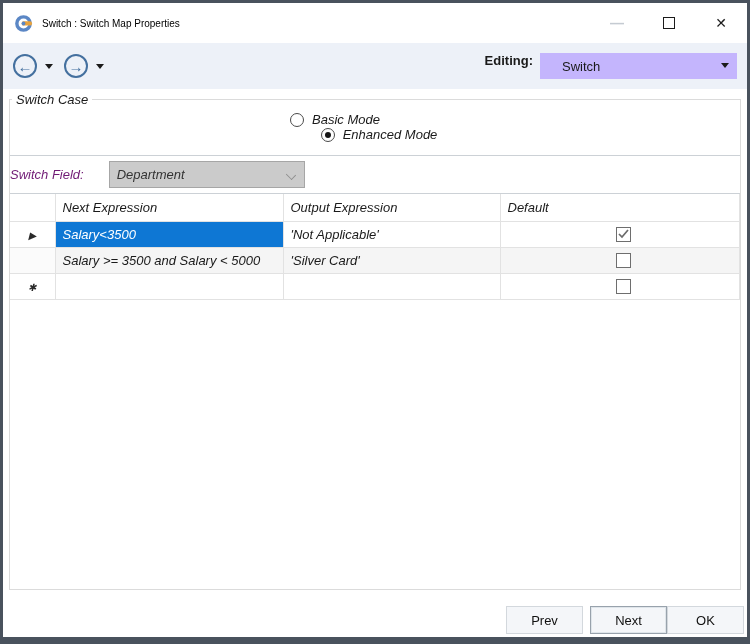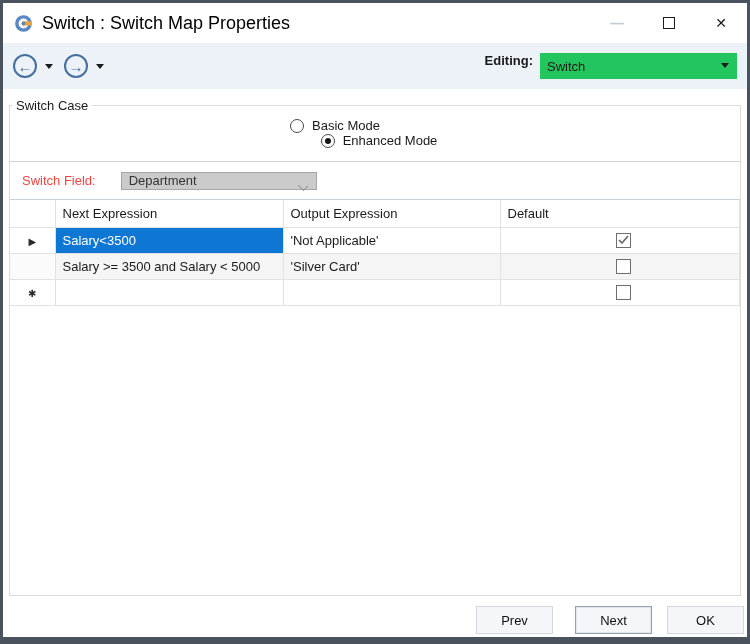--- a/index.html
+++ b/index.html
@@ -8,57 +8,57 @@
 
   .dialog {
     width:750px; height:644px;
     border:3px solid #49525d; border-bottom-width:7px;
     display:flex; flex-direction:column; background:#fff;
   }
 
   
   .titlebar { flex:0 0 40px; display:flex; align-items:center; padding-left:11px; background:#fff; }
   .app-icon { width:19px; height:19px; flex:0 0 auto; }
-  .title-text { margin-left:9px; font-size:18px; color:#000; }
+  .title-text { margin-left:9px; font-size:10px; color:#000; }
   .win-controls { margin-left:auto; display:flex; height:100%; }
   .win-btn { width:52px; display:flex; align-items:center; justify-content:center; font-size:14px; color:#1b1b1b; cursor:default; }
   .win-btn.min { color:#c5cbd2; font-weight:bold; }
   .max-box { width:12px; height:12px; border:1px solid #1b1b1b; display:block; }
 
   
   .toolbar { flex:0 0 46px; background:#edf1f8; display:flex; align-items:center; padding:0 10px; }
   .nav-btn { width:24px; height:24px; border:2px solid #44709f; border-radius:50%; color:#44709f;
              display:flex; align-items:center; justify-content:center; font-size:15px; font-weight:bold;
              background:transparent; line-height:1; }
   .caret { width:0; height:0; border-left:4px solid transparent; border-right:4px solid transparent;
            border-top:5px solid #1b1b1b; margin:0 11px 0 8px; }
   .editing { margin-left:auto; display:flex; align-items:flex-start; }
   .editing-label { font-weight:bold; margin-right:7px; }
-  .editing-combo { width:197px; height:26px; background:#22c55e; display:flex; align-items:center;
-                   padding-left:7px; position:relative; }
+  .editing-combo { width:197px; height:26px; background:#c4b5fd; display:flex; align-items:center;
+                   padding-left:22px; position:relative; }
   .combo-caret { position:absolute; right:8px; top:10px; width:0; height:0;
                  border-left:4px solid transparent; border-right:4px solid transparent;
                  border-top:5px solid #1b1b1b; }
 
   
-  .content { flex:1 1 auto; background:#fff; padding:9px 6px 0; overflow:hidden; }
+  .content { flex:1 1 auto; background:#fff; padding:3px 6px 0; overflow:hidden;font-style:italic; }
   fieldset.group { border:1px solid #dbdbdb; height:498px; }
   legend.group-label { margin-left:2px; padding:0 4px; color:#1a1a1a; }
 
   .radio-row { display:flex; align-items:center; padding:5px 0 13px 8px;flex-direction:column; }
   .radio-item { display:flex; align-items:center; cursor:default; }
   .radio-item.first { width:178px; }
   .radio-circle { width:14px; height:14px; border:1px solid #4a4a4a; border-radius:50%;
                   margin-right:8px; position:relative; background:#fff; flex:0 0 auto; }
   .radio-item.on .radio-circle::after { content:""; position:absolute; inset:3px; background:#161616; border-radius:50%; }
 
   .field-panel { border:1px solid #ccd1d6; border-left:none; border-right:none; height:39px;
                  display:flex; align-items:center; }
-  .disabled-label { color:#ef4444; margin-left:12px; }
-  .disabled-combo { margin-left:25px; width:196px; height:18px; background:#cbcbcb; border:1px solid #a6a6a6;
+  .disabled-label { color:#701a75; margin-left:0; }
+  .disabled-combo { margin-left:25px; width:196px; height:27px; background:#cbcbcb; border:1px solid #a6a6a6;
                     display:flex; align-items:center; padding-left:7px; color:#333; position:relative; }
   .chev { position:absolute; right:9px; top:9px; width:8px; height:8px;
           border-right:1px solid #8f8f8f; border-bottom:1px solid #8f8f8f; transform:rotate(45deg) scale(1,0.8); }
 
   
   table.grid { width:100%; border-collapse:collapse; table-layout:fixed; }
   .grid th { font-weight:normal; text-align:left; height:27px; padding-left:7px;
              border:1px solid #e2e2e2; border-top:none; background:#fff; }
   .grid td { height:26px; padding-left:7px; border:1px solid #e2e2e2; background:#fff; overflow:hidden; white-space:nowrap; }
   .grid th:first-child, .grid td.rowhead { padding:0; text-align:center; }
@@ -69,21 +69,21 @@
   .grid td.sel { background:#0e77d4; color:#fff; }
   .marker { font-size:10px; }
   .cbwrap { display:flex; justify-content:center; align-items:center; }
   .cb { width:15px; height:15px; border:1px solid #6e6e6e; background:#fff;
         display:inline-flex; align-items:center; justify-content:center; }
   .cb svg { visibility:hidden; }
   .cb.on svg { visibility:visible; }
 
   
   .footer { flex:0 0 40px; display:flex; align-items:flex-end; justify-content:flex-end;
-            gap:15px; padding:0 3px 3px 0; background:#fff; }
+            gap:0; padding:0 3px 3px 0; background:#fff; }
   .btn { width:77px; height:28px; background:#f4f6f9; border:1px solid #d3d8dd;
          display:flex; align-items:center; justify-content:center; color:#111; cursor:default; }
   .btn.focused { border-color:#98a2ac; box-shadow:inset 0 0 0 1px #dfe5ea;margin-left:7px; }
 </style>
 </head>
 <body>
 
 <div class="dialog">
 
   <div class="titlebar">

